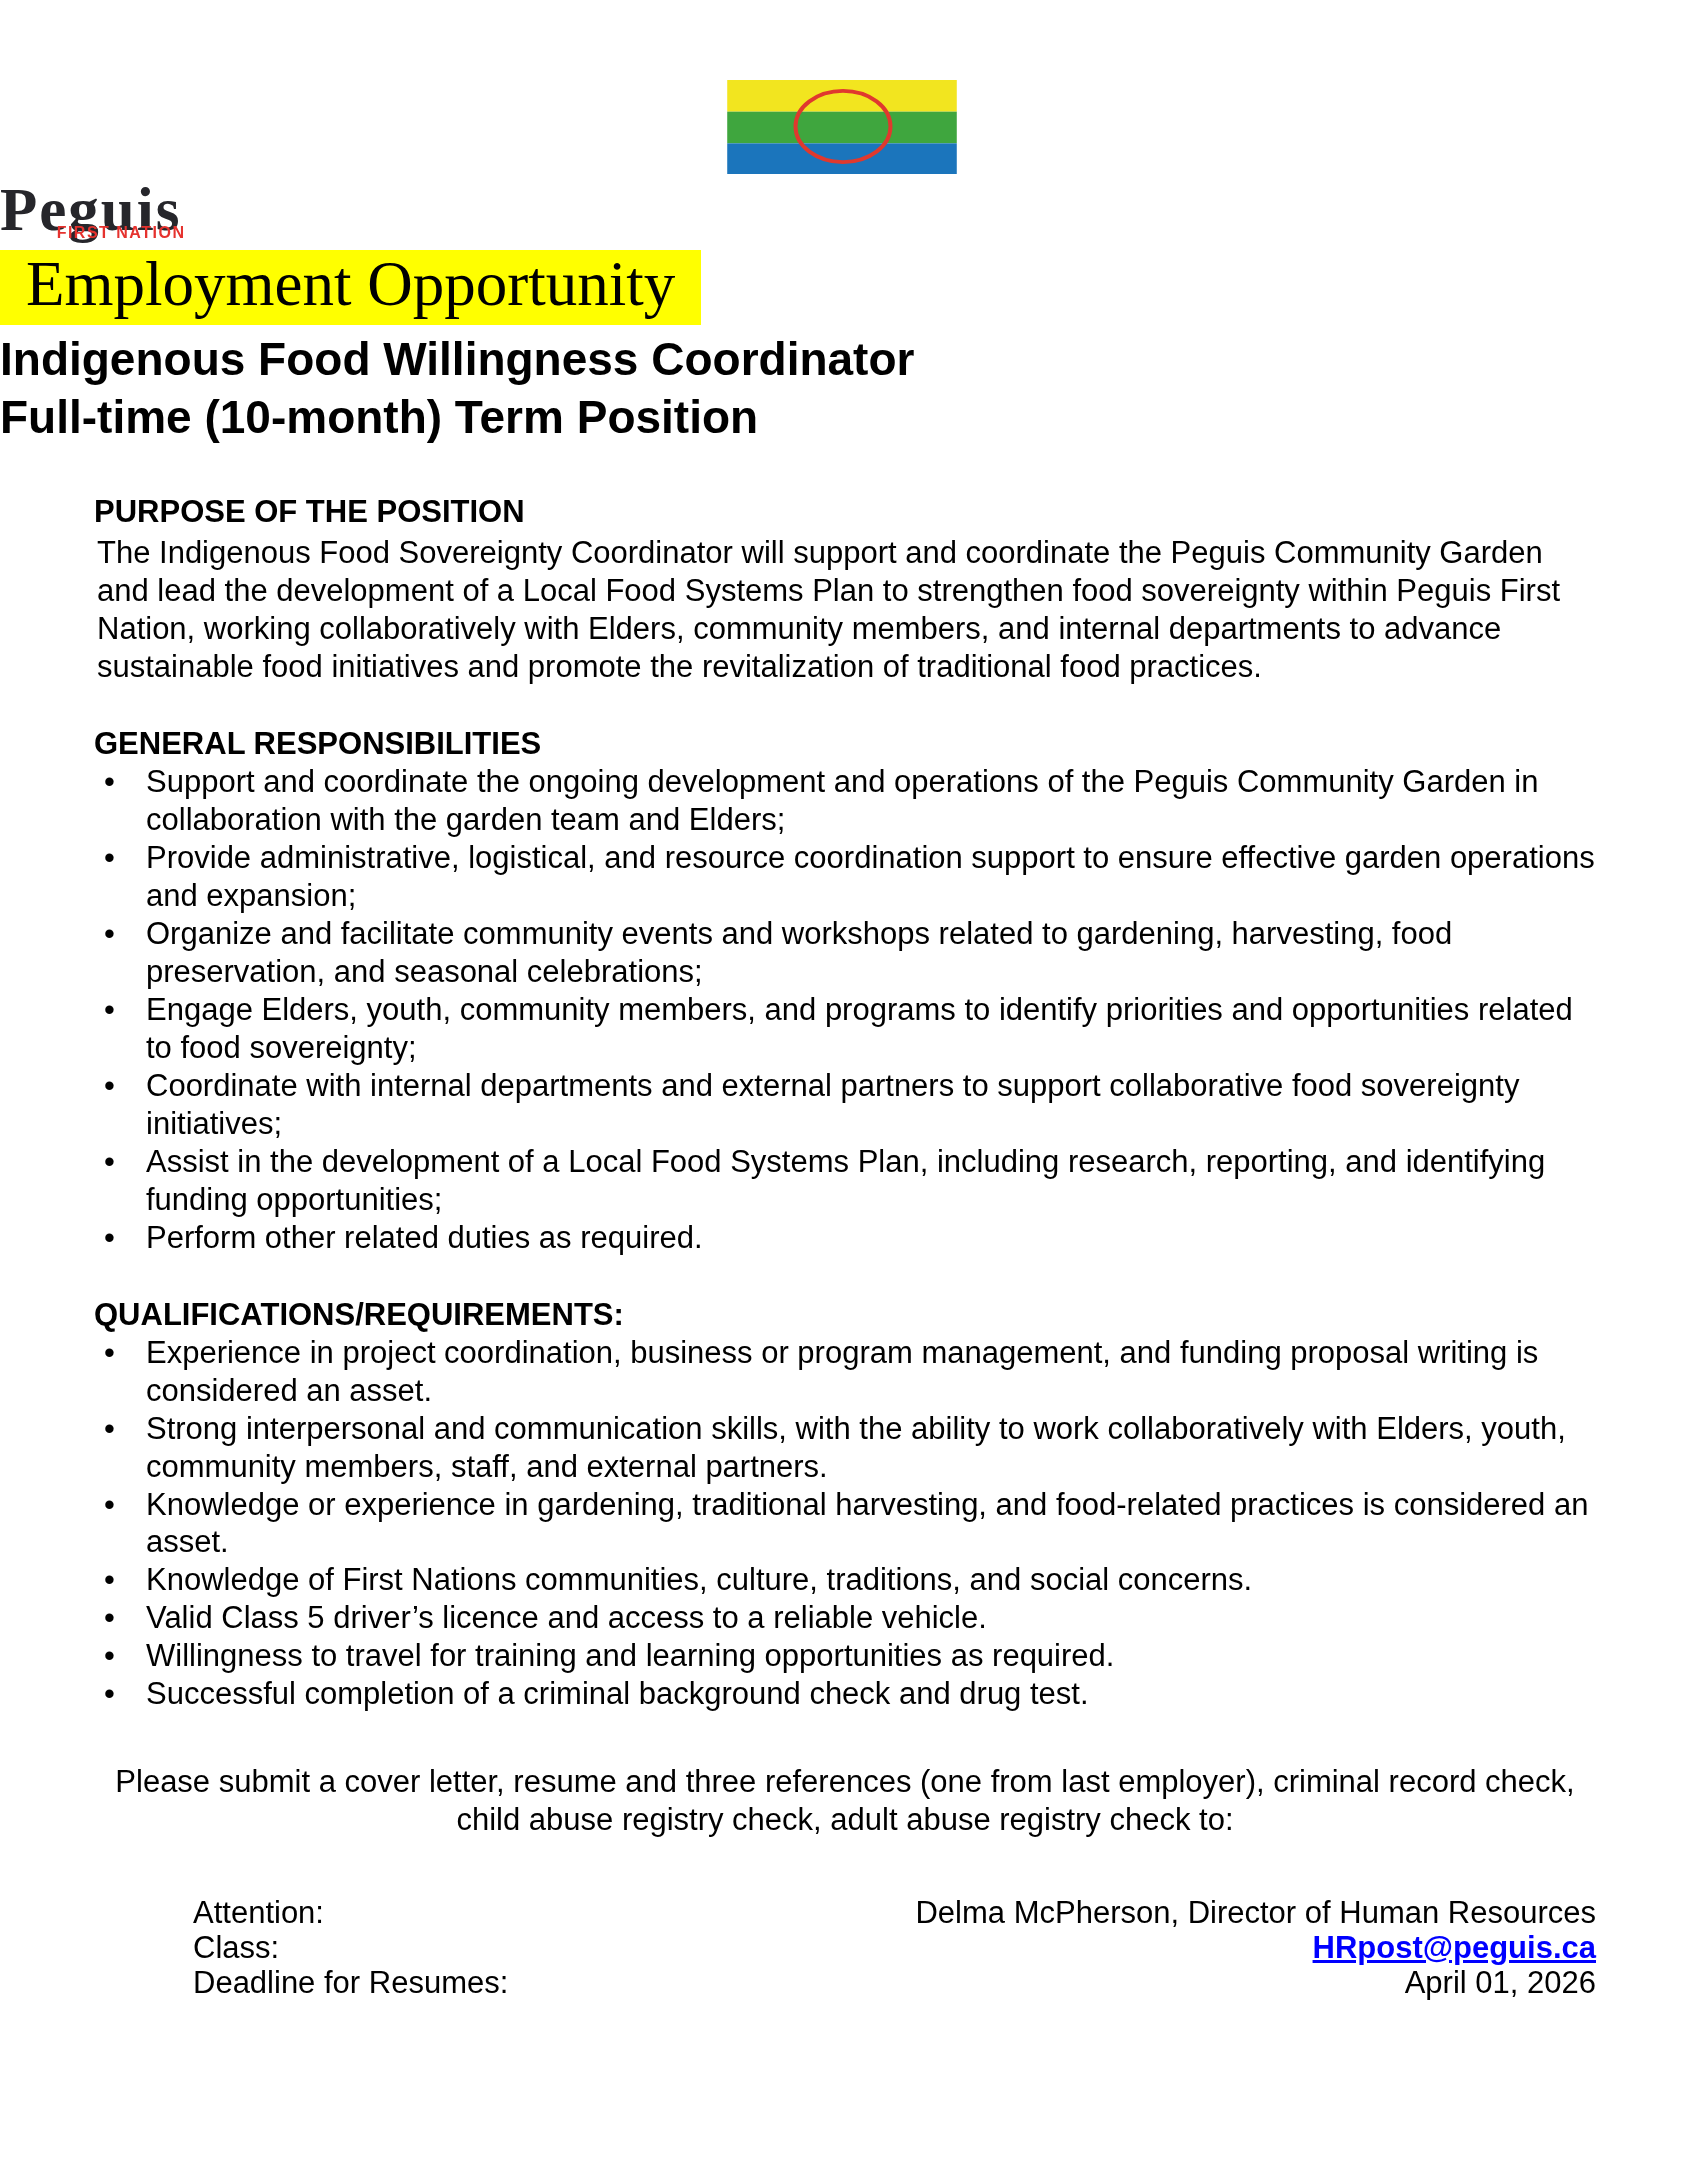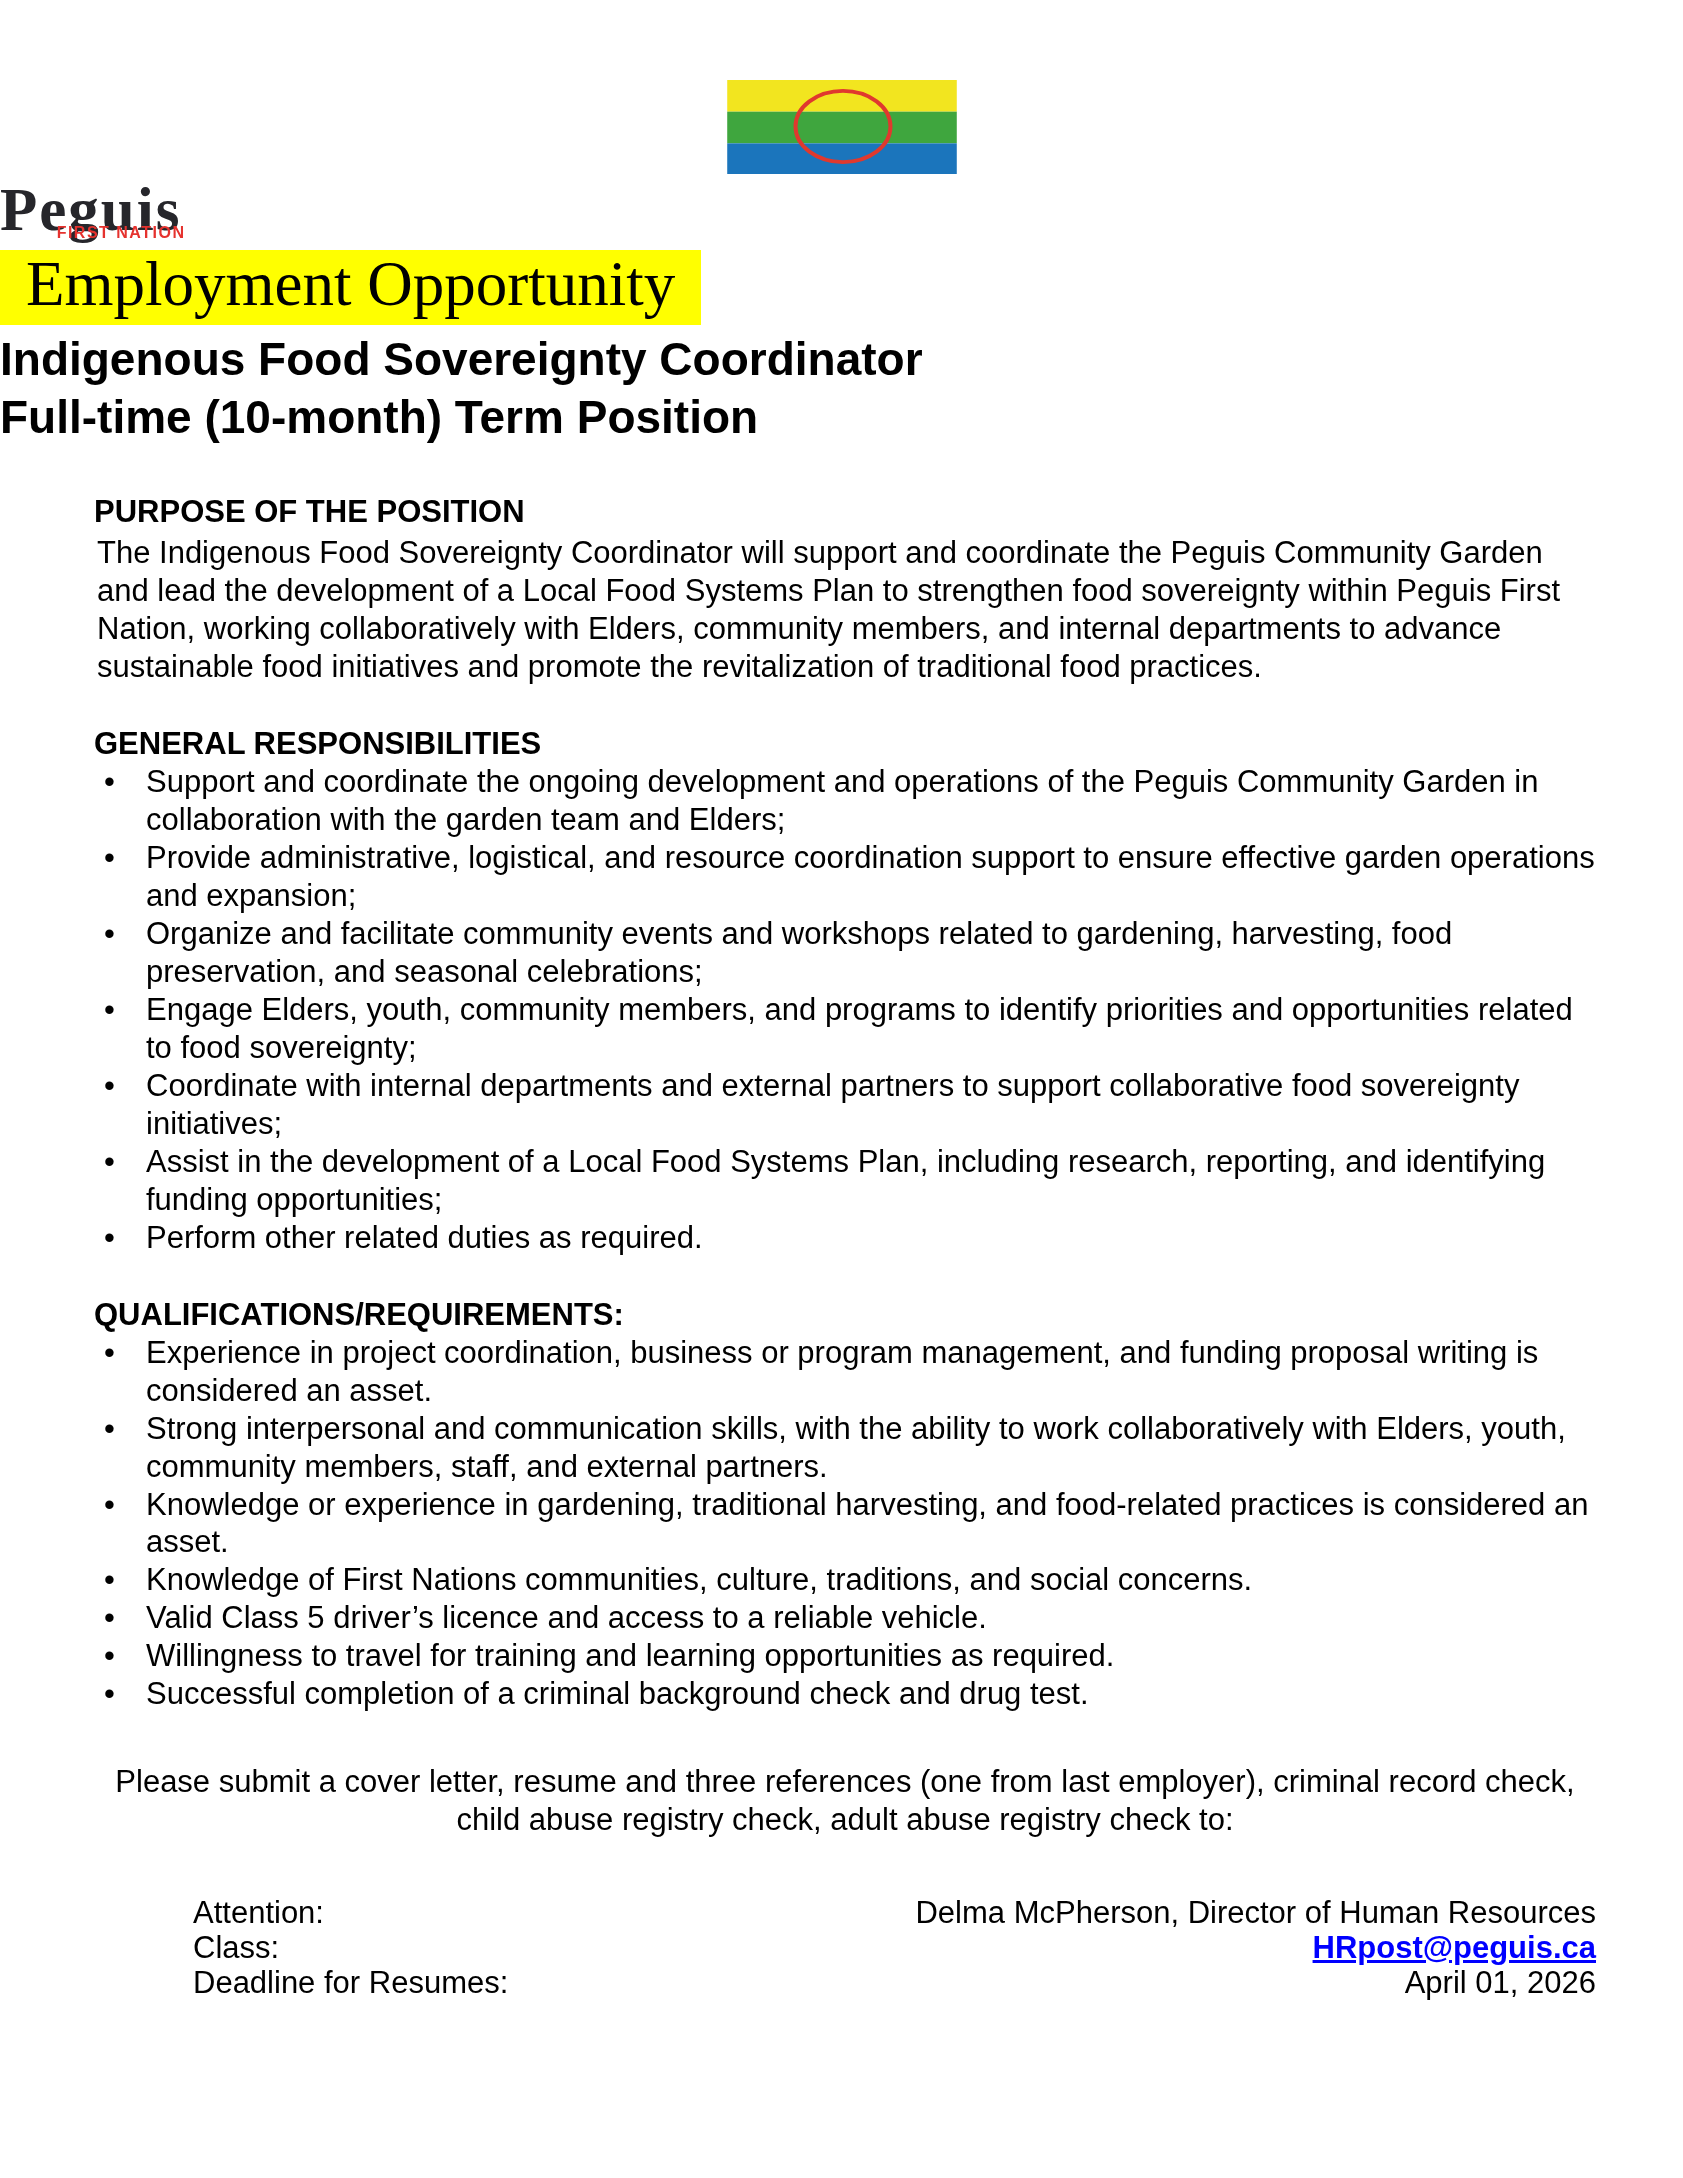--- a/index.html
+++ b/index.html
@@ -133,21 +133,21 @@
 
     <div class="logo-word">
       <span>Peguis</span>
       <span class="logo-tagline">FIRST NATION</span>
     </div>
 
     <div class="banner">
       <span class="banner-text">Employment Opportunity</span>
     </div>
 
-    <div class="doc-title first">Indigenous Food Sovereignty Coordinator</div>
+    <div class="doc-title first">Indigenous Food Willingness Coordinator</div>
     <div class="doc-title">Full-time (10-month) Term Position</div>
   </div>
 
   <div class="content">
 
     <div class="section-heading first">PURPOSE OF THE POSITION</div>
     <p class="body-par">The Indigenous Food Sovereignty Coordinator will support and coordinate the Peguis Community Garden and lead the development of a Local Food Systems Plan to strengthen food sovereignty within Peguis First Nation, working collaboratively with Elders, community members, and internal departments to advance sustainable food initiatives and promote the revitalization of traditional food practices.</p>
 
     <div class="section-heading">GENERAL RESPONSIBILITIES</div>
     <ul class="bullets">

